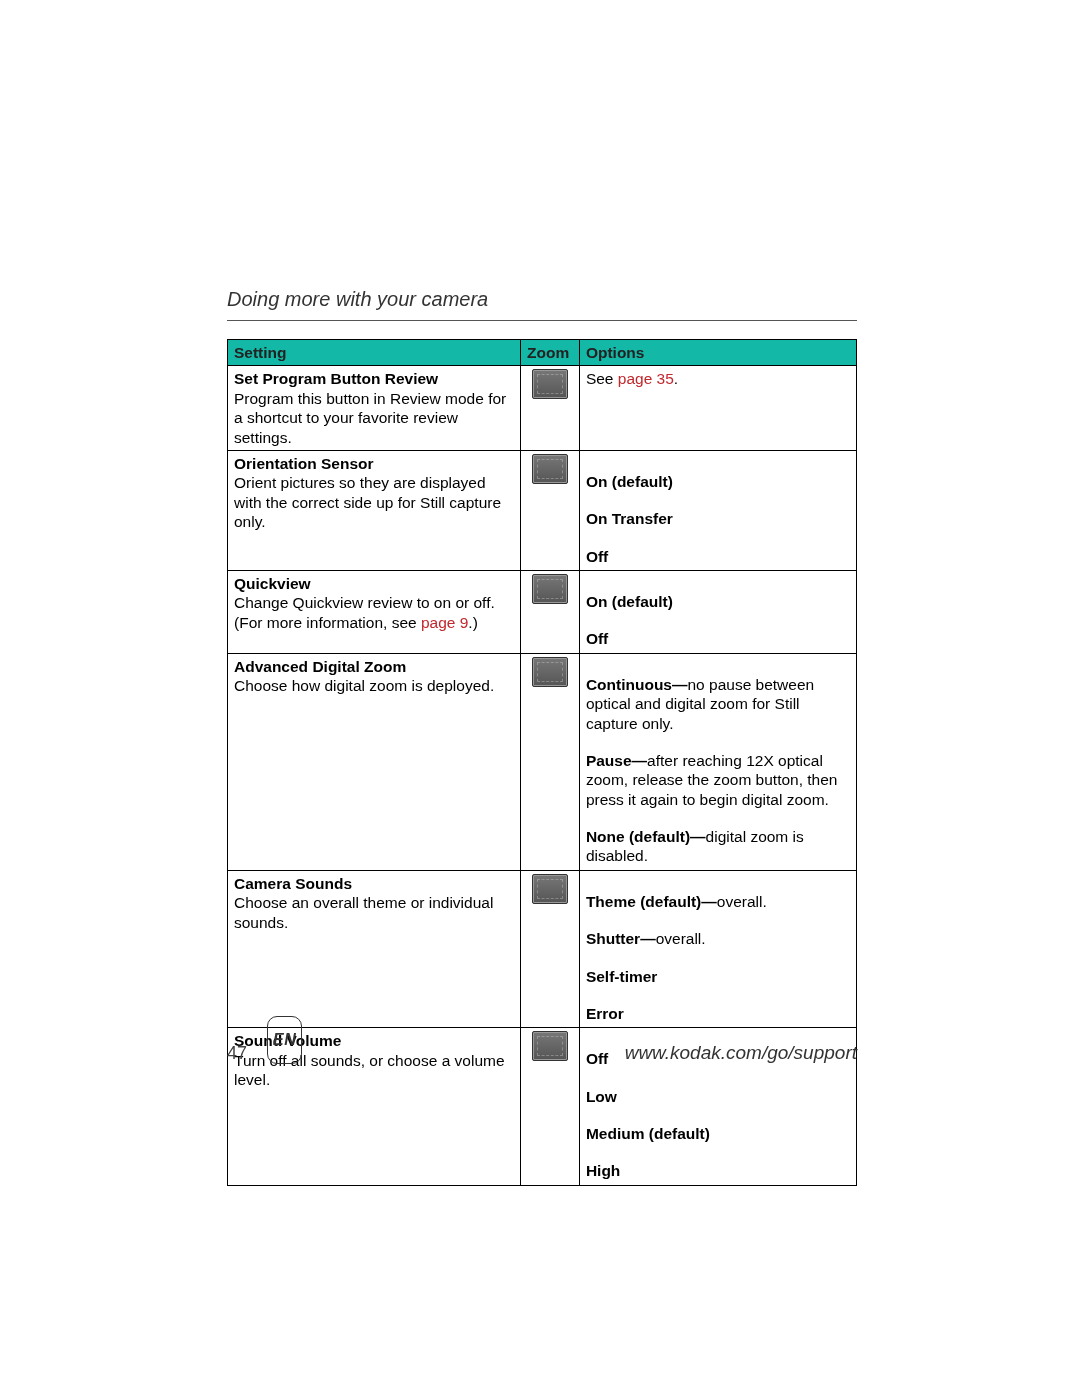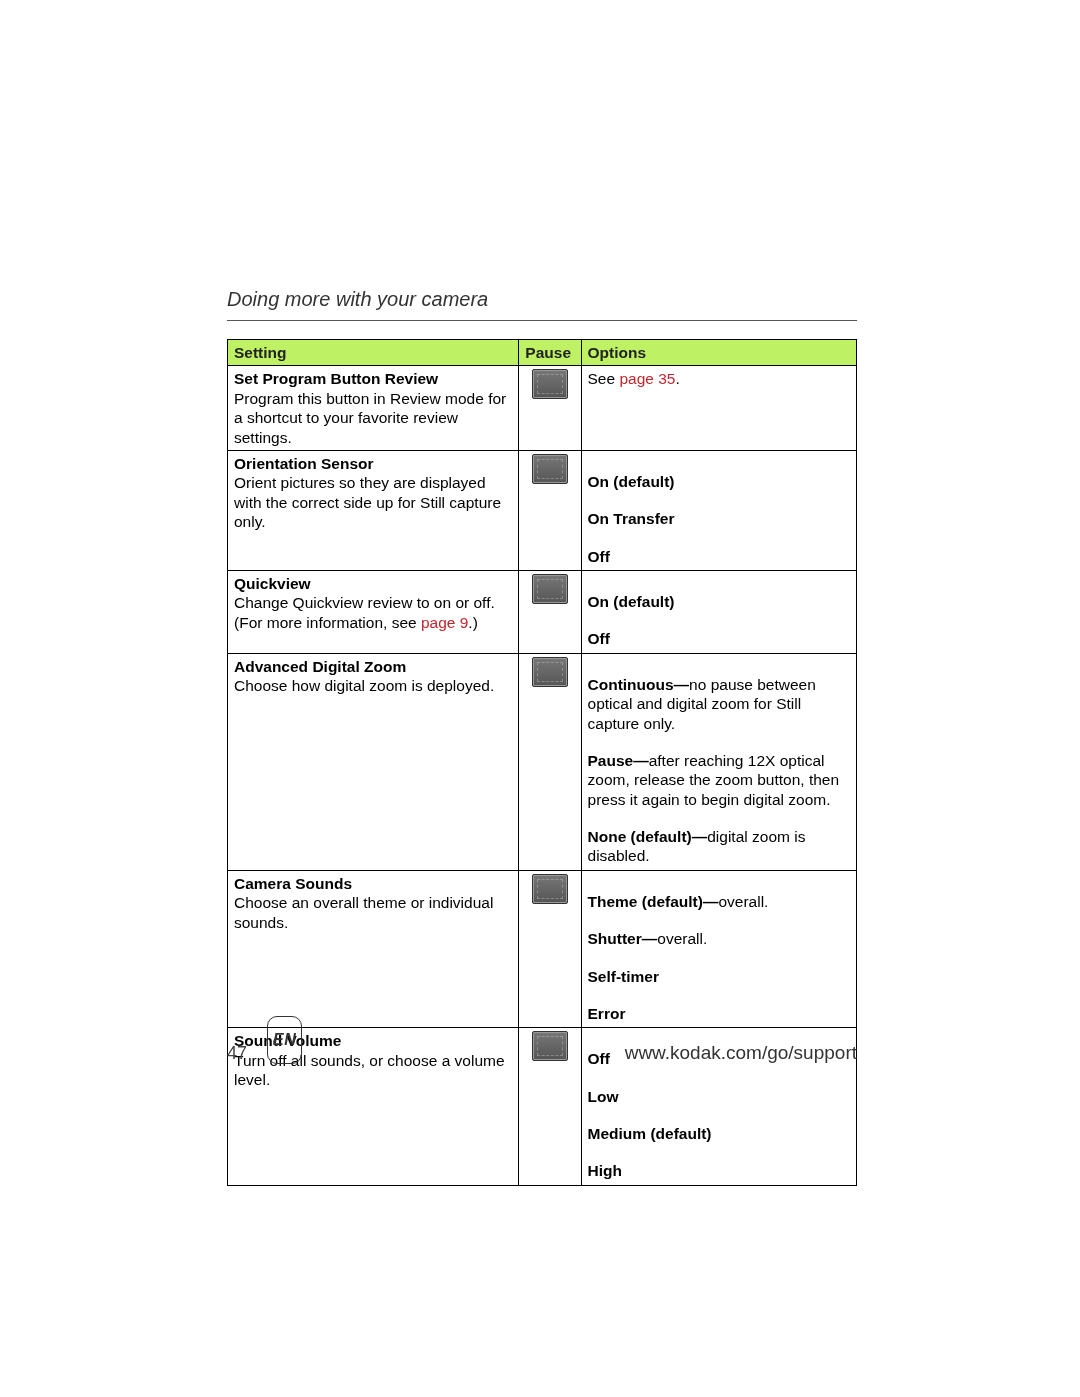--- a/index.html
+++ b/index.html
@@ -33,21 +33,21 @@
     border-top: 1.5px solid #555;
     margin: 4px 0 18px 0;
   }
   table.settings {
     border-collapse: collapse;
     width: 100%;
     font-size: 15.5px;
     line-height: 1.25;
   }
   table.settings th {
-    background: #bef264;
+    background: #14b8a6;
     text-align: left;
     font-weight: 700;
     padding: 3px 6px;
     border: 1.2px solid #000;
     color: #222;
   }
   table.settings td {
     border: 1.2px solid #000;
     padding: 3px 6px;
     vertical-align: top;
@@ -97,20 +97,21 @@
     font-size: 16px;
     font-weight: 700;
     padding: 16px 5px;
     height: 14px;
     letter-spacing: .5px;
     color:#333;
     font-style:italic;
   }
   .footer .url {
     margin-left: auto;
+    font-style: italic;
     font-size: 19px;
   }
   .opt-line { margin: 18px 0 1px 0; }
 </style>
 </head>
 <body>
 
 <div class="page">
   <div class="content">
     <div class="page-header">Doing more with your camera</div>
@@ -118,21 +119,21 @@
 
     <table class="settings">
       <colgroup>
         <col class="col-setting">
           <col class="col-icon">
           <col class="col-options">
       </colgroup>
       <thead>
         <tr>
           <th>Setting</th>
-          <th>Pause</th>
+          <th>Zoom</th>
           <th>Options</th>
         </tr>
       </thead>
       <tbody>
 
 
         <tr>
           <td>
             <div class="b">Set Program Button Review</div>
             <div>Program this button in Review mode for a shortcut to your favorite review settings.</div>

